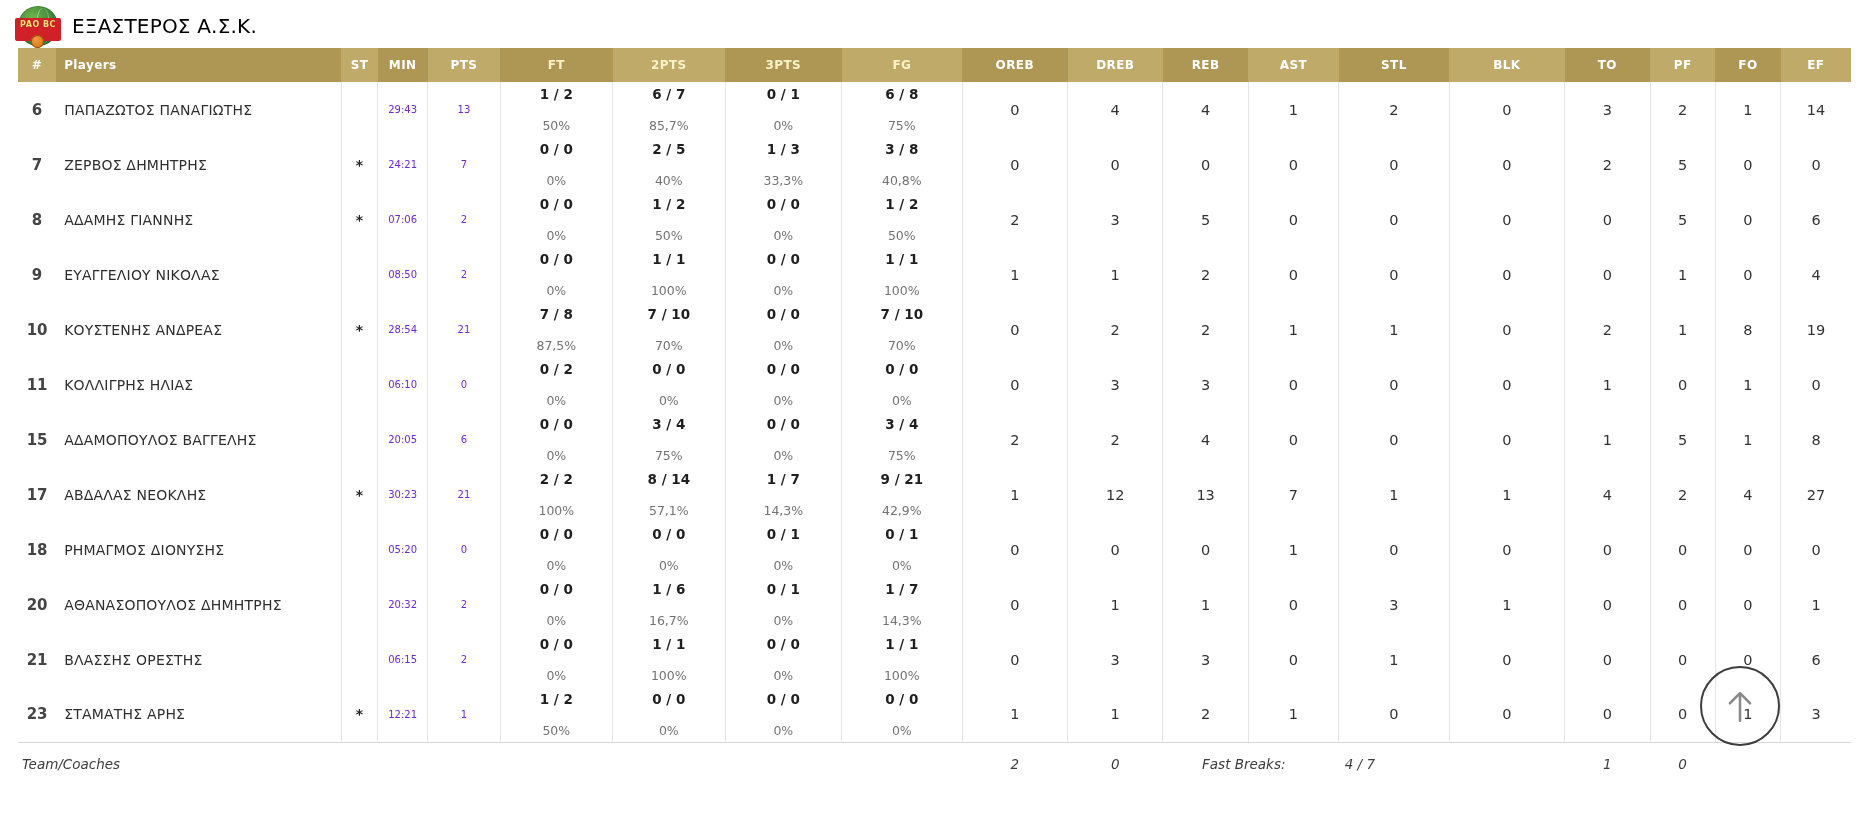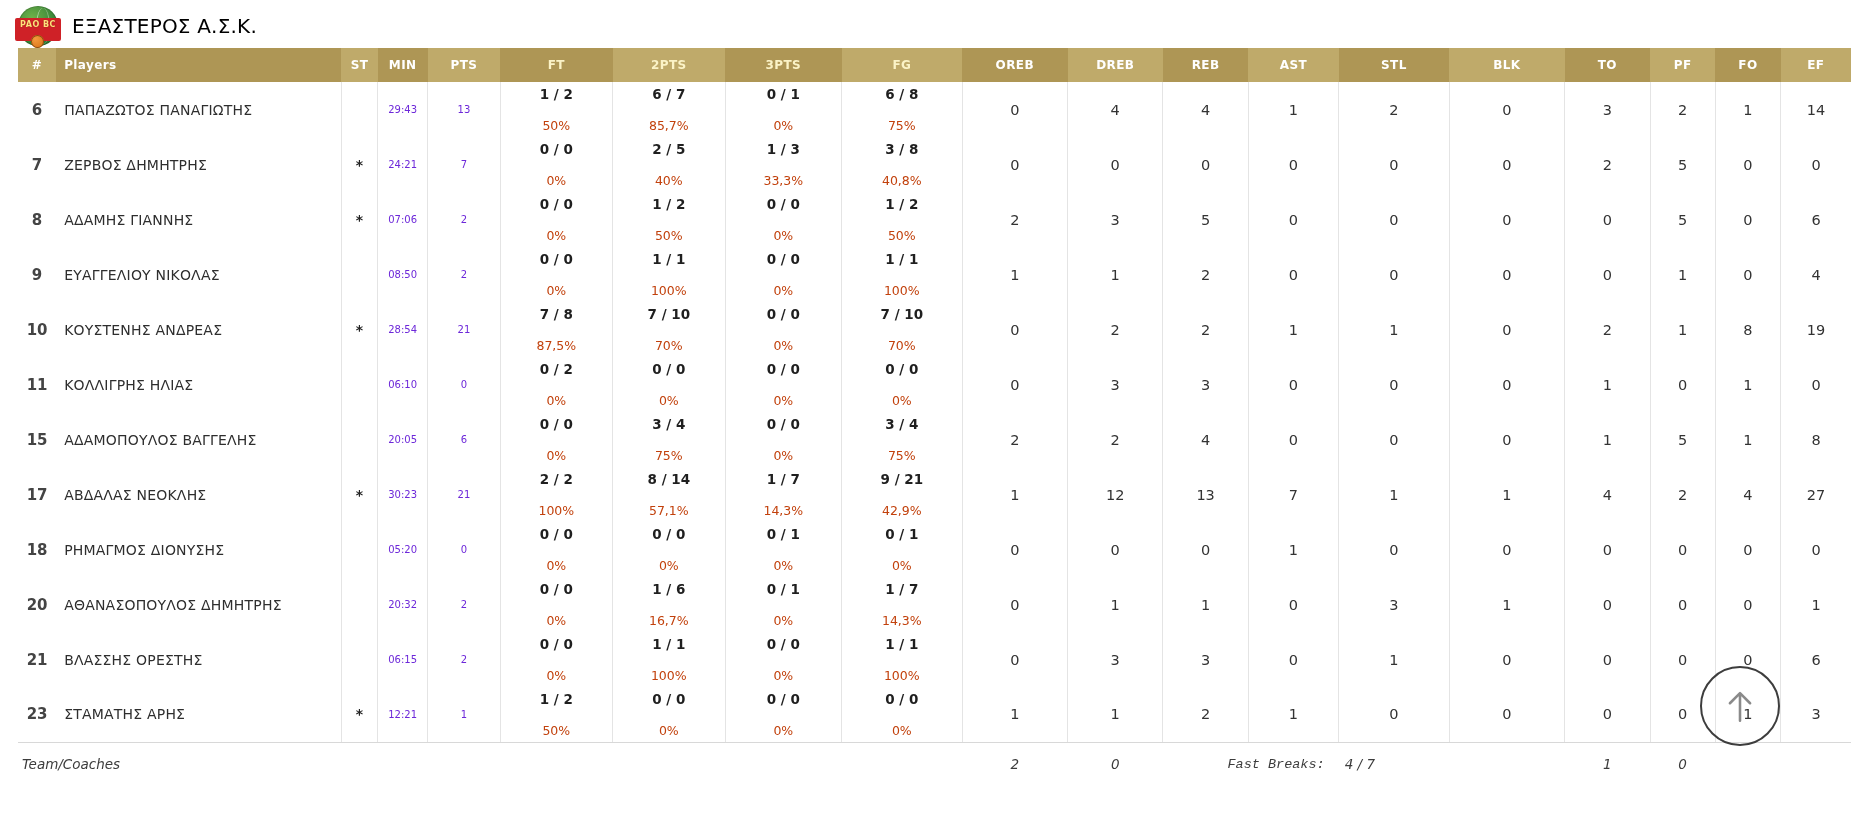--- a/index.html
+++ b/index.html
@@ -37,28 +37,28 @@
   tbody td.bL { border-left: 1px solid #e4e4e4; }
   tbody tr:last-child td { border-bottom: 1px solid #d8d8d8; }
 
   td.c-num  { font-size: 15px; font-weight: bold; color: #444; }
   td.c-name { text-align: left; padding-left: 8px; font-size: 14px; color: #2e2e2e; letter-spacing: .2px; }
   td.c-st   { font-size: 14px; font-weight: bold; color: #222; }
   td.c-time { font-size: 10px; color: #6d28d9; }
   td.c-stat { font-size: 14.5px; color: #333; }
   .shoot { display: flex; flex-direction: column; align-items: center; justify-content: center; gap: 16px; }
   .frac { font-size: 13.5px; font-weight: bold; color: #1f1f1f; }
-  .pct  { font-size: 12.5px; color: #c2410c; }
+  .pct  { font-size: 12.5px; color: #737373; }
 
   
   tfoot td { height: 44px; vertical-align: middle; font-style: italic; color: #3c3c3c;
              font-size: 13.5px; background: #fff; }
   tfoot td.fr-label { text-align: left; padding-left: 4px; }
   tfoot td.fr-val { text-align: center; }
-  tfoot td.fb-label { text-align: right; padding-right: 14px; white-space: nowrap; font-family: Liberation Mono, monospace; }
+  tfoot td.fb-label { text-align: center; padding-right: 14px; white-space: nowrap; }
   tfoot td.fb-value { text-align: left; padding-left: 6px; white-space: nowrap; }
 
   
   .top-btn { position: absolute; left: 1700px; top: 666px; width: 80px; height: 80px;
              border: 2px solid #3d3d3d; border-radius: 50%; background: transparent;
              display: flex; align-items: center; justify-content: center; cursor: pointer; }
   .top-btn svg { width: 44px; height: 44px; }
 </style>
 </head>
 <body>

